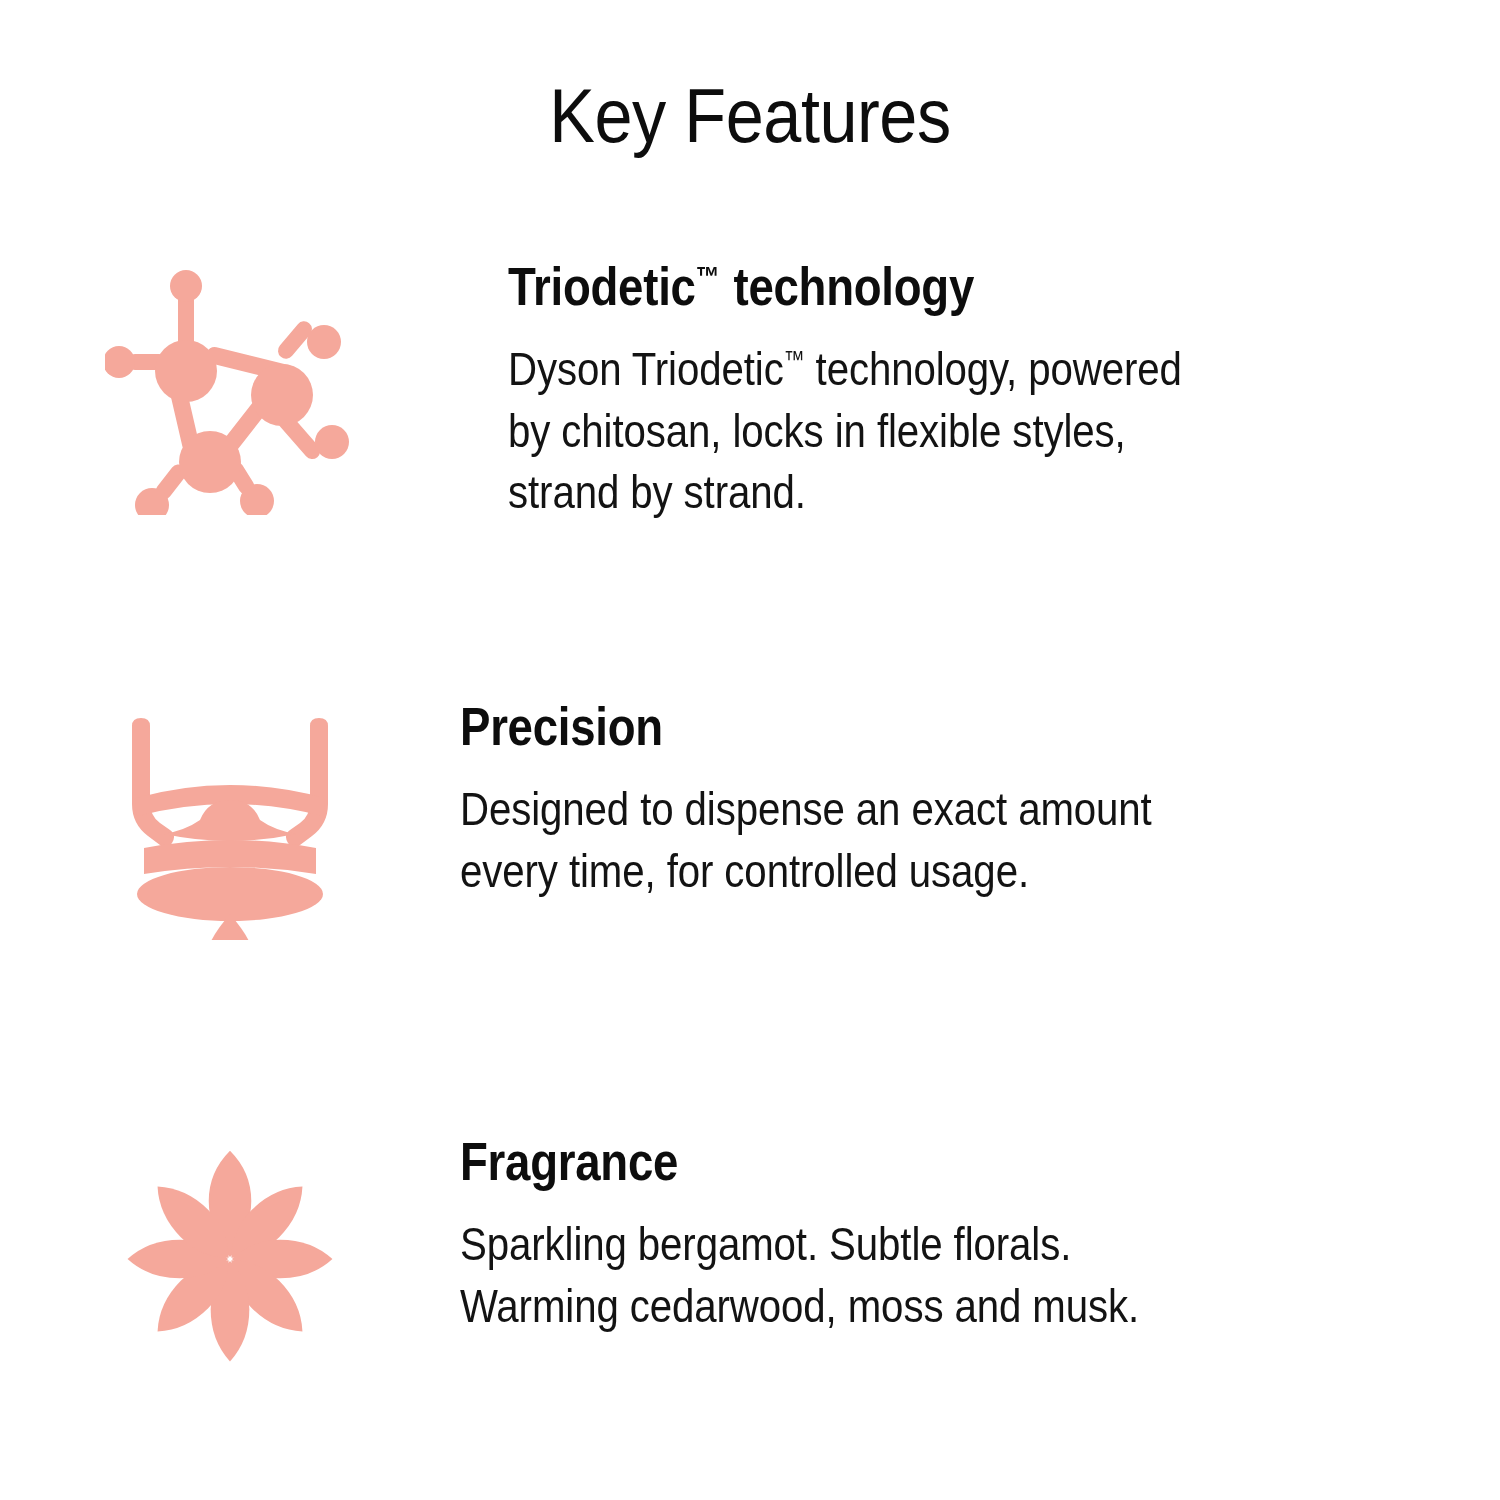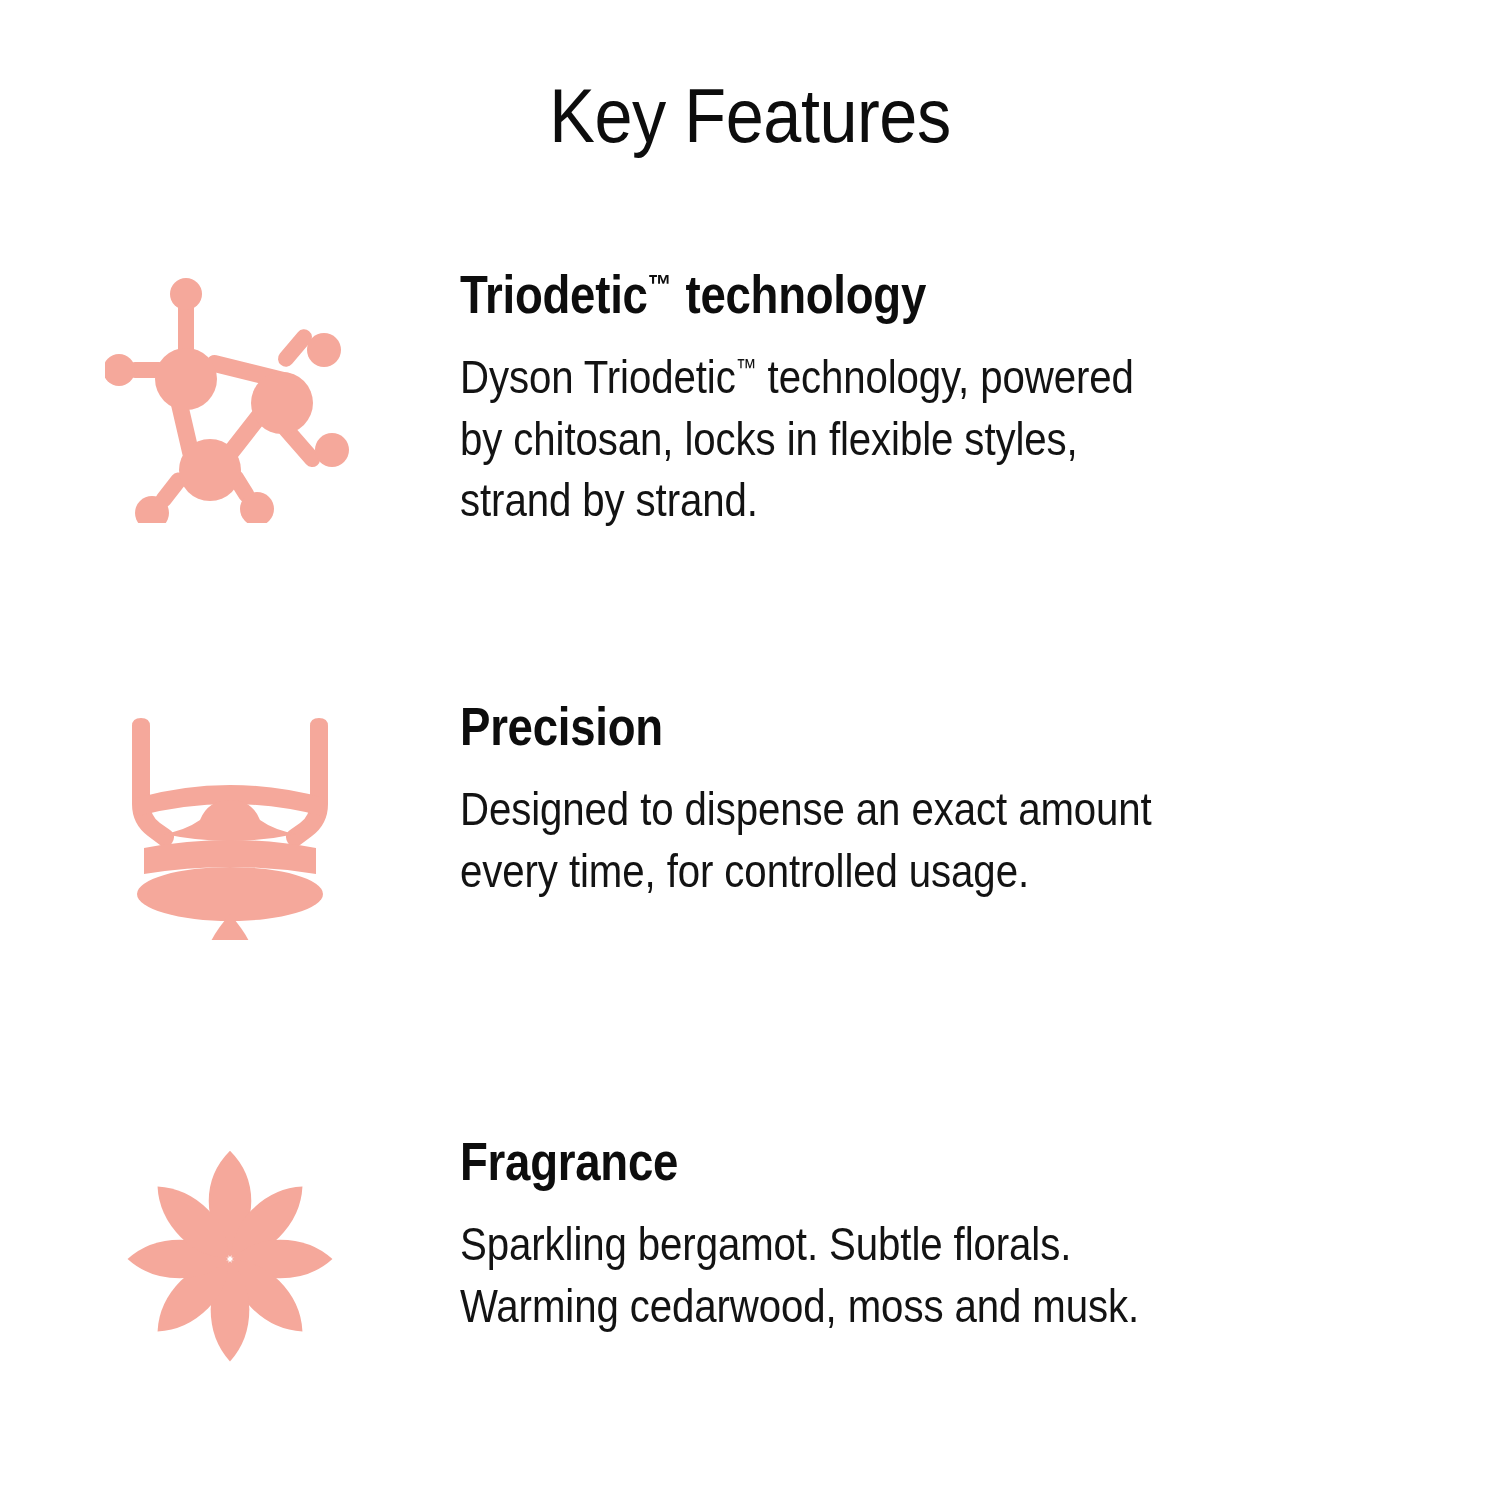--- a/index.html
+++ b/index.html
@@ -42,21 +42,21 @@
   }
 
   
   .feature-row {
     position: absolute;
     left: 0;
     width: 1500px;
     display: flex;
     align-items: flex-start;
   }
-  #row-0 { top: 268px; }
+  #row-0 { top: 260px; gap: 48px; }
   #row-1 { top: 700px; }
   #row-2 { top: 1135px; }
 
   .feature-icon-wrap {
     width: 460px;
     flex: 0 0 460px;
     display: flex;
     justify-content: center;
     align-items: flex-start;
     padding-top: 10px;

